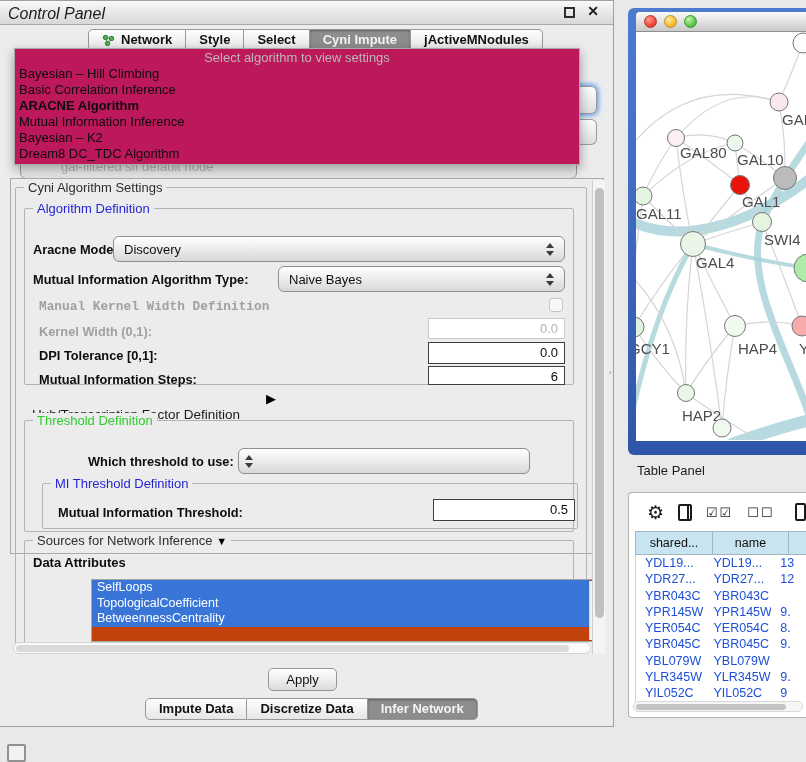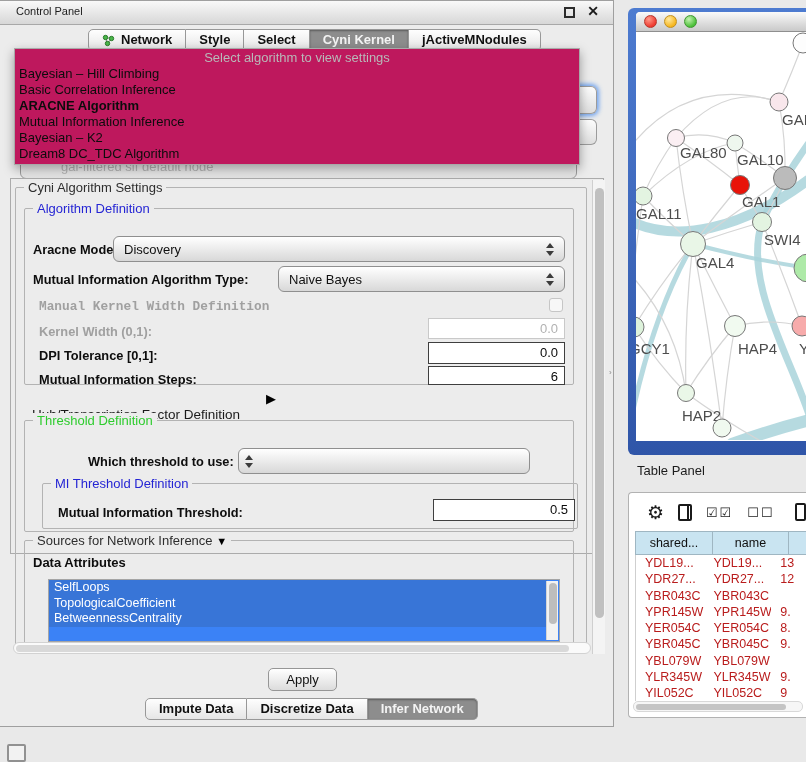--- a/index.html
+++ b/index.html
@@ -4,21 +4,21 @@
 <style>
   * { margin:0; padding:0; box-sizing:border-box; }
   html,body { width:806px; height:762px; }
   body { font-family:"Liberation Sans", sans-serif; background:#e9e9e9; position:relative; overflow:hidden; }
 
   .abs { position:absolute; }
 
   
   #control-panel { left:0; top:8; width:614px; height:727px; background:#ececec; border:1px solid #9f9f9f; border-left:none; }
   .titlebar { left:0; top:0; width:100%; height:24px; background:linear-gradient(#f9f9f9,#d7d7d7); border-bottom:1px solid #a8a8a8; }
-  .titlebar .t-text { position:absolute; left:16px; top:4px; font-size:11px; color:#1c1c1c; }
+  .titlebar .t-text { position:absolute; left:8px; top:4px; font-size:16px; color:#1c1c1c;font-style:italic; }
   .float-btn { position:absolute; right:38px; top:6px; width:11px; height:11px; border:2px solid #2c2c2c; background:transparent; }
   .close-btn { position:absolute; right:14px; top:2px; font-size:14px; font-weight:bold; color:#1a1a1a; }
 
   
   .tabbar { display:flex; }
   #top-tabs { left:88px; top:28px; }
   #bottom-tabs { left:145px; top:697px; }
   .tab { height:22px; line-height:20px; padding:0 13px; font-size:13px; font-weight:600; color:#111;
          background:linear-gradient(#fefefe,#e6e6e6); border:1px solid #989898; border-left:none;
          display:flex; align-items:center; gap:4px; }
@@ -65,21 +65,21 @@
 
   .tfield { position:absolute; background:#ffffff; border:1.5px solid #3f3f3f; font-size:13px; color:#0a0a0a;
             text-align:right; padding:2px 6px 0 0; }
   .tfield.dis { border:1px solid #c9c9c9; color:#b2b2b2; }
 
   .checkbox { position:absolute; width:14px; height:14px; border:1px solid #c6c6c6; border-radius:3px; background:#f7f7f7; }
 
   .arrow-right { font-size:13px; color:#000; }
   .tri { color:#000; font-size:11px; }
 
-  #attr-list { position:absolute; background:#3b82f6; border:1px solid #a5a5a5; overflow:hidden; }
+  #attr-list { position:absolute; background:#c2410c; border:1px solid #a5a5a5; overflow:hidden;margin-left:43px; }
   .attr-item { height:15.5px; line-height:15px; font-size:12.5px; color:#ffffff; background:#3875d7; padding-left:5px; white-space:nowrap; }
   .list-vscroll { position:absolute; top:1px; right:1px; width:12px; bottom:1px; background:#f2f2f2; border-left:1px solid #d5d5d5; }
   .list-vscroll .thumb { position:absolute; top:2px; left:1.5px; width:8px; height:70%; background:#bdbdbd; border-radius:5px; }
 
   .vscrollbar { position:absolute; left:581px; top:1px; width:13px; height:474px; background:#f4f4f4; border-left:1px solid #cfcfcf; }
   .vscrollbar .thumb { position:absolute; left:1.5px; top:8px; width:9px; height:430px; background:#c0c0c0; border-radius:6px; }
   .hscrollbar { position:absolute; left:2px; top:463px; width:578px; height:12px; background:#fafafa; border:1px solid #d2d2d2; border-radius:6px; }
   .hscrollbar .thumb { position:absolute; left:2px; top:1.5px; width:96%; height:7px; background:#d9d9d9; border-radius:5px; }
 
   #apply-btn { left:268px; top:667px; width:69px; height:23px; border:1px solid #969696; border-radius:5px;
@@ -111,21 +111,21 @@
   .split-icon:before { content:""; position:absolute; left:7px; top:0; width:2px; height:13px; background:#1a1a1a; }
   .boxes { font-size:13px; color:#1a1a1a; letter-spacing:2px; }
   .page-icon { width:16px; height:18px; border:2px solid #1a1a1a; border-radius:2px; margin-left:6px; }
 
   #table-head { position:absolute; left:6px; top:38px; display:flex; }
   .th-cell { height:24px; background:#c9e4f1; border:1px solid #9fb6c2; border-left:none; font-size:12.5px; color:#101010;
              display:flex; align-items:center; justify-content:center; }
   .th-cell:first-child { border-left:1px solid #9fb6c2; }
   #table-rows { position:absolute; left:6px; top:62px; width:172px; height:146px; overflow:hidden; border-left:1px solid #cfcfcf; }
   .t-row { display:flex; height:16.3px; }
-  .t-cell { font-size:12.5px; color:#b91c1c; line-height:16px; white-space:nowrap; overflow:hidden; padding-left:9px; }
+  .t-cell { font-size:12.5px; color:#1d4ed8; line-height:16px; white-space:nowrap; overflow:hidden; padding-left:9px; }
   #table-hscroll { position:absolute; left:4px; top:208px; width:170px; height:11px; background:#f6f6f6; border:1px solid #d8d8d8; border-radius:5px; }
   #table-hscroll .thumb { position:absolute; left:2px; top:1.5px; width:150px; height:6px; background:#c4c4c4; border-radius:4px; }
 </style>
 </head>
 <body>
 
 <div id="control-panel" class="abs">
 
   <div class="titlebar abs">
     <span class="t-text">Control Panel</span>
@@ -147,21 +147,21 @@
         </span>
         <span>Network</span>
       </div>
       <div class="tab">
         <span>Style</span>
       </div>
       <div class="tab">
         <span>Select</span>
       </div>
       <div class="tab sel">
-        <span>Cyni Kernel</span>
+        <span>Cyni Impute</span>
       </div>
       <div class="tab">
         <span>jActiveMNodules</span>
       </div>
     </div>
 
   <div id="hidden-combo" class="abs">
     <span>gal-filtered sif default node</span>
   </div>
   <div id="frag-combo-focused" class="edge-frag abs"></div>

